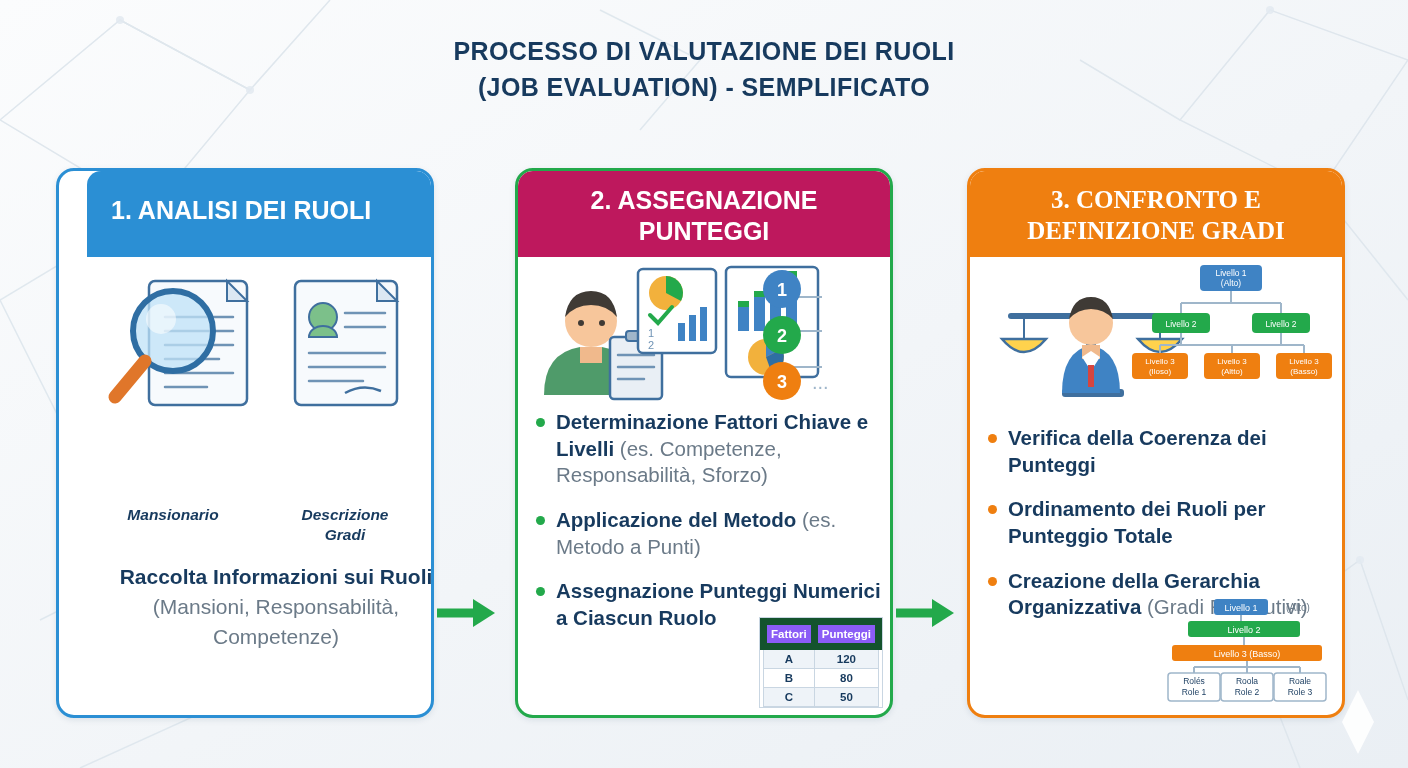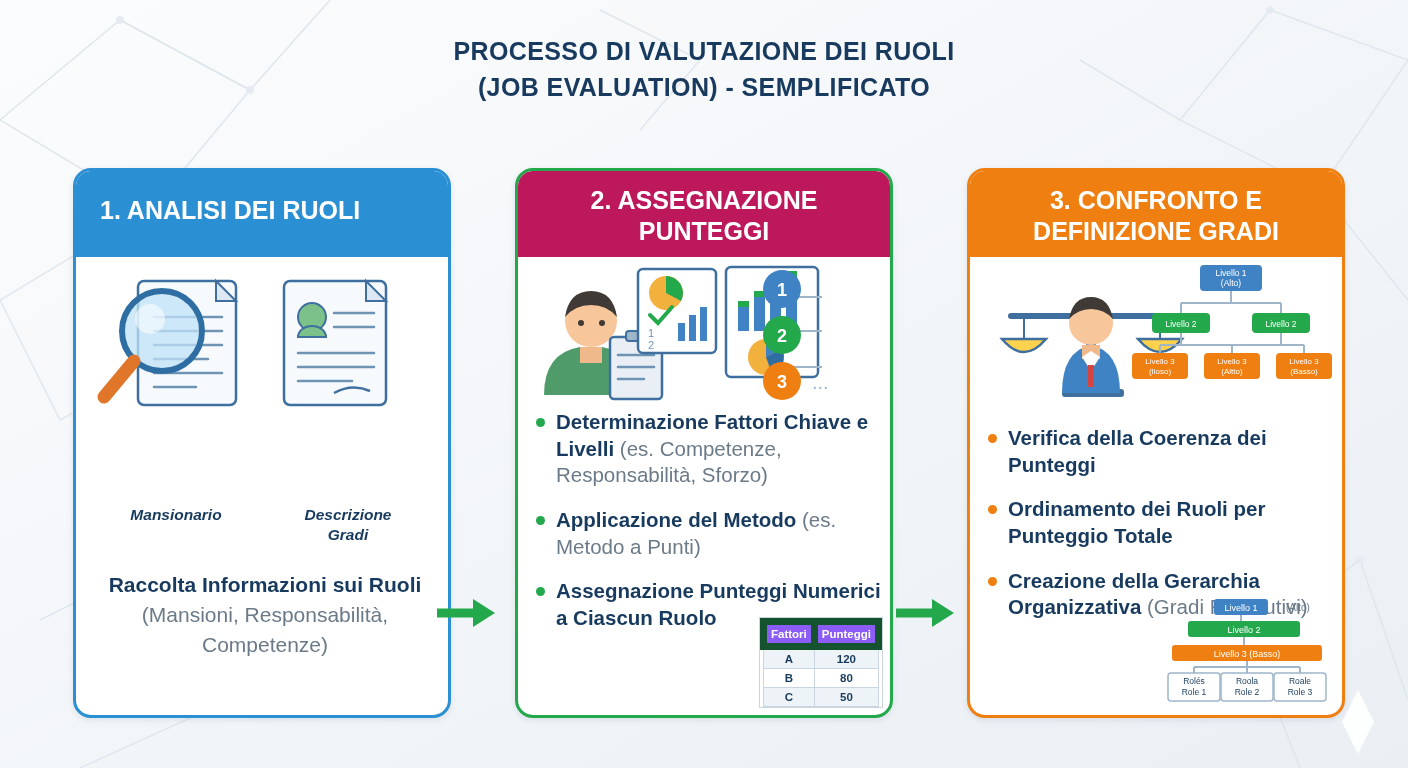--- a/index.html
+++ b/index.html
@@ -50,37 +50,37 @@
     top: 0;
     width: 378px;
     height: 550px;
     background: #ffffff;
     border-radius: 18px;
     border: 3px solid #2b8fd4;
     box-sizing: border-box;
     overflow: hidden;
     box-shadow: 0 2px 6px rgba(20,50,80,0.10);
   }
-  #card-1 { left: 73px;  border-color: #2b8fd4; }
+  #card-1 { left: 56px;  border-color: #2b8fd4; padding-left: 28px; }
   #card-2 { left: 515px; border-color: #23a94b; }
   #card-3 { left: 967px; border-color: #ef7f10; }
 
   .card-header {
     height: 86px;
     box-sizing: border-box;
     padding: 14px 24px 0 24px;
     color: #ffffff;
     font-size: 25px;
     font-weight: bold;
     line-height: 1.22;
     border-radius: 14px 14px 0 0;
   }
   #card-1 .card-header { background: #2b8fd4; padding-top: 24px; }
   #card-2 .card-header { background: #be185d; text-align: center; }
-  #card-3 .card-header { background: #ef7f10; text-align: center; }
+  #card-3 .card-header { background: #ef7f10; text-align: center; font-family: Liberation Serif, serif; }
 
   .card-body {
     position: relative;
     height: 458px;
   }
 
   
   .arrow {
     position: absolute;
     top: 428px;
@@ -115,21 +115,20 @@
   .c1-labels div { width: 130px; line-height: 1.3; }
   .c1-text {
     position: absolute;
     top: 305px;
     left: 26px;
     width: 326px;
     text-align: center;
     font-size: 21px;
     line-height: 1.42;
     color: #6b7a88;
-    margin-top: 8px;
   }
   .c1-text b { color: #173a5e; }
 
   
   ul.bullets {
     list-style: none;
     margin: 0;
     padding: 0;
   }
   ul.bullets li {

